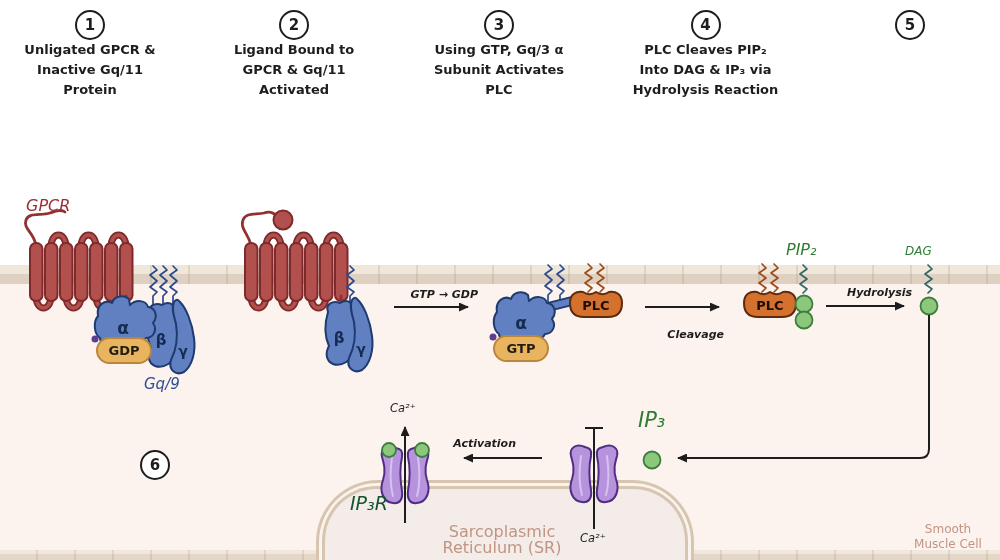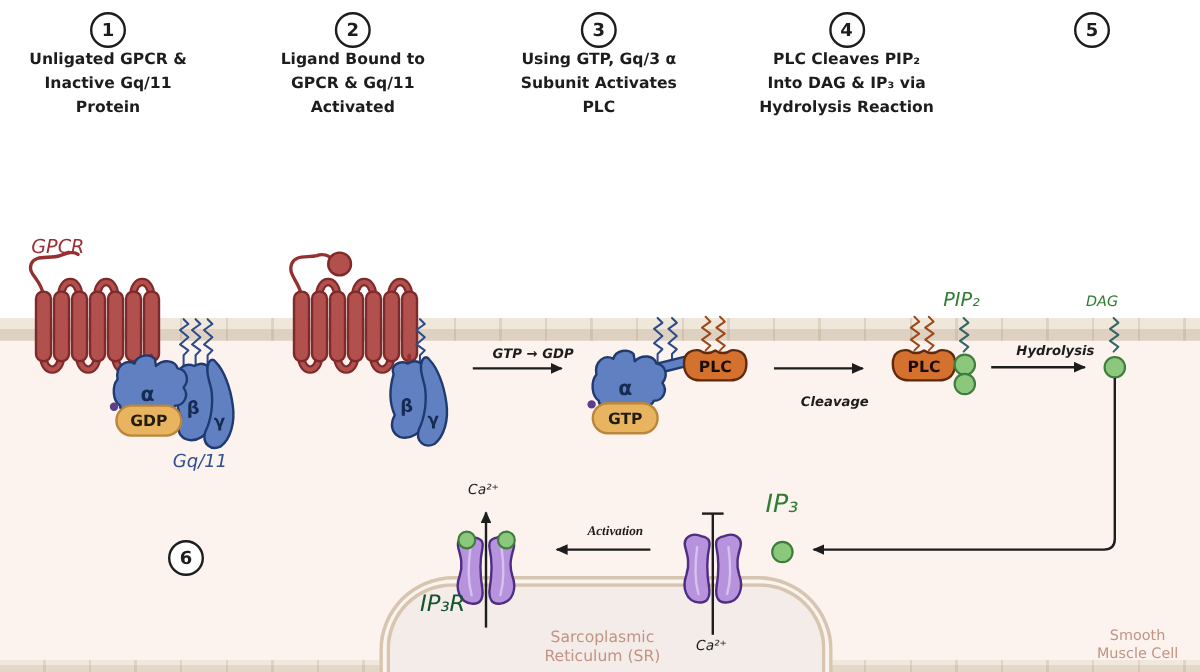--- a/index.html
+++ b/index.html
@@ -198,34 +198,34 @@
 
     <use href="#channel" x="-189" y="1"></use>
     <circle class="gc" cx="389" cy="450" r="7"></circle>
     <circle class="gc" cx="422" cy="450" r="7"></circle>
     <line class="arr" x1="405" y1="523" x2="405" y2="427" marker-end="url(#ah)"></line>
 
     <line class="arr" x1="542" y1="458" x2="464" y2="458" marker-end="url(#ah)"></line>
   </svg>
 
   <div class="lbl red" style="left:26px;top:196px;font-size:16px;">GPCR</div>
-  <div class="lbl blue" style="left:144px;top:375px;font-size:15px;">Gq/11</div>
+  <div class="lbl blue" style="left:144px;top:375px;font-size:15px;">Gq/9</div>
   <div class="lbl green" style="left:786px;top:240px;font-size:16px;">PIP₂</div>
   <div class="lbl green" style="left:905px;top:244px;font-size:12px;">DAG</div>
   <div class="lbl green" style="left:638px;top:408px;font-size:21px;">IP₃</div>
   <div class="lbl purple" style="left:350px;top:492px;font-size:19px;">IP₃R</div>
   <div class="lbl ink" style="left:390px;top:401px;font-size:11.5px;">Ca²⁺</div>
   <div class="lbl ink" style="left:580px;top:531px;font-size:11.5px;">Ca²⁺</div>
 
   <div class="alabel" style="left:386px;top:288px;width:92px;">GTP → GDP</div>
   <div class="alabel" style="left:644px;top:288px;width:80px;margin-top:40px;">Cleavage</div>
   <div class="alabel" style="left:824px;top:286px;width:88px;">Hydrolysis</div>
-  <div class="alabel" style="left:450px;top:437px;width:86px;font-family:Liberation Serif, serif;">Activation</div>
-
-  <div class="lbl tan" style="left:432px;top:524px;width:140px;font-size:13px;line-height:16px;">Sarcoplasmic
+  <div class="alabel" style="left:430px;top:437px;width:86px;">Activation</div>
+
+  <div class="lbl tan" style="left:432px;top:524px;width:140px;font-size:16px;line-height:16px;">Sarcoplasmic
 Reticulum (SR)</div>
   <div class="lbl tan" style="left:903px;top:522px;width:90px;font-size:12px;line-height:15px;">Smooth
 Muscle Cell</div>
 
   <div class="step" style="left:10px;top:10px;width:160px;">
     <div class="badge">1</div>
     <div class="stext">Unligated GPCR &amp;
 Inactive Gq/11
 Protein</div>
   </div>

